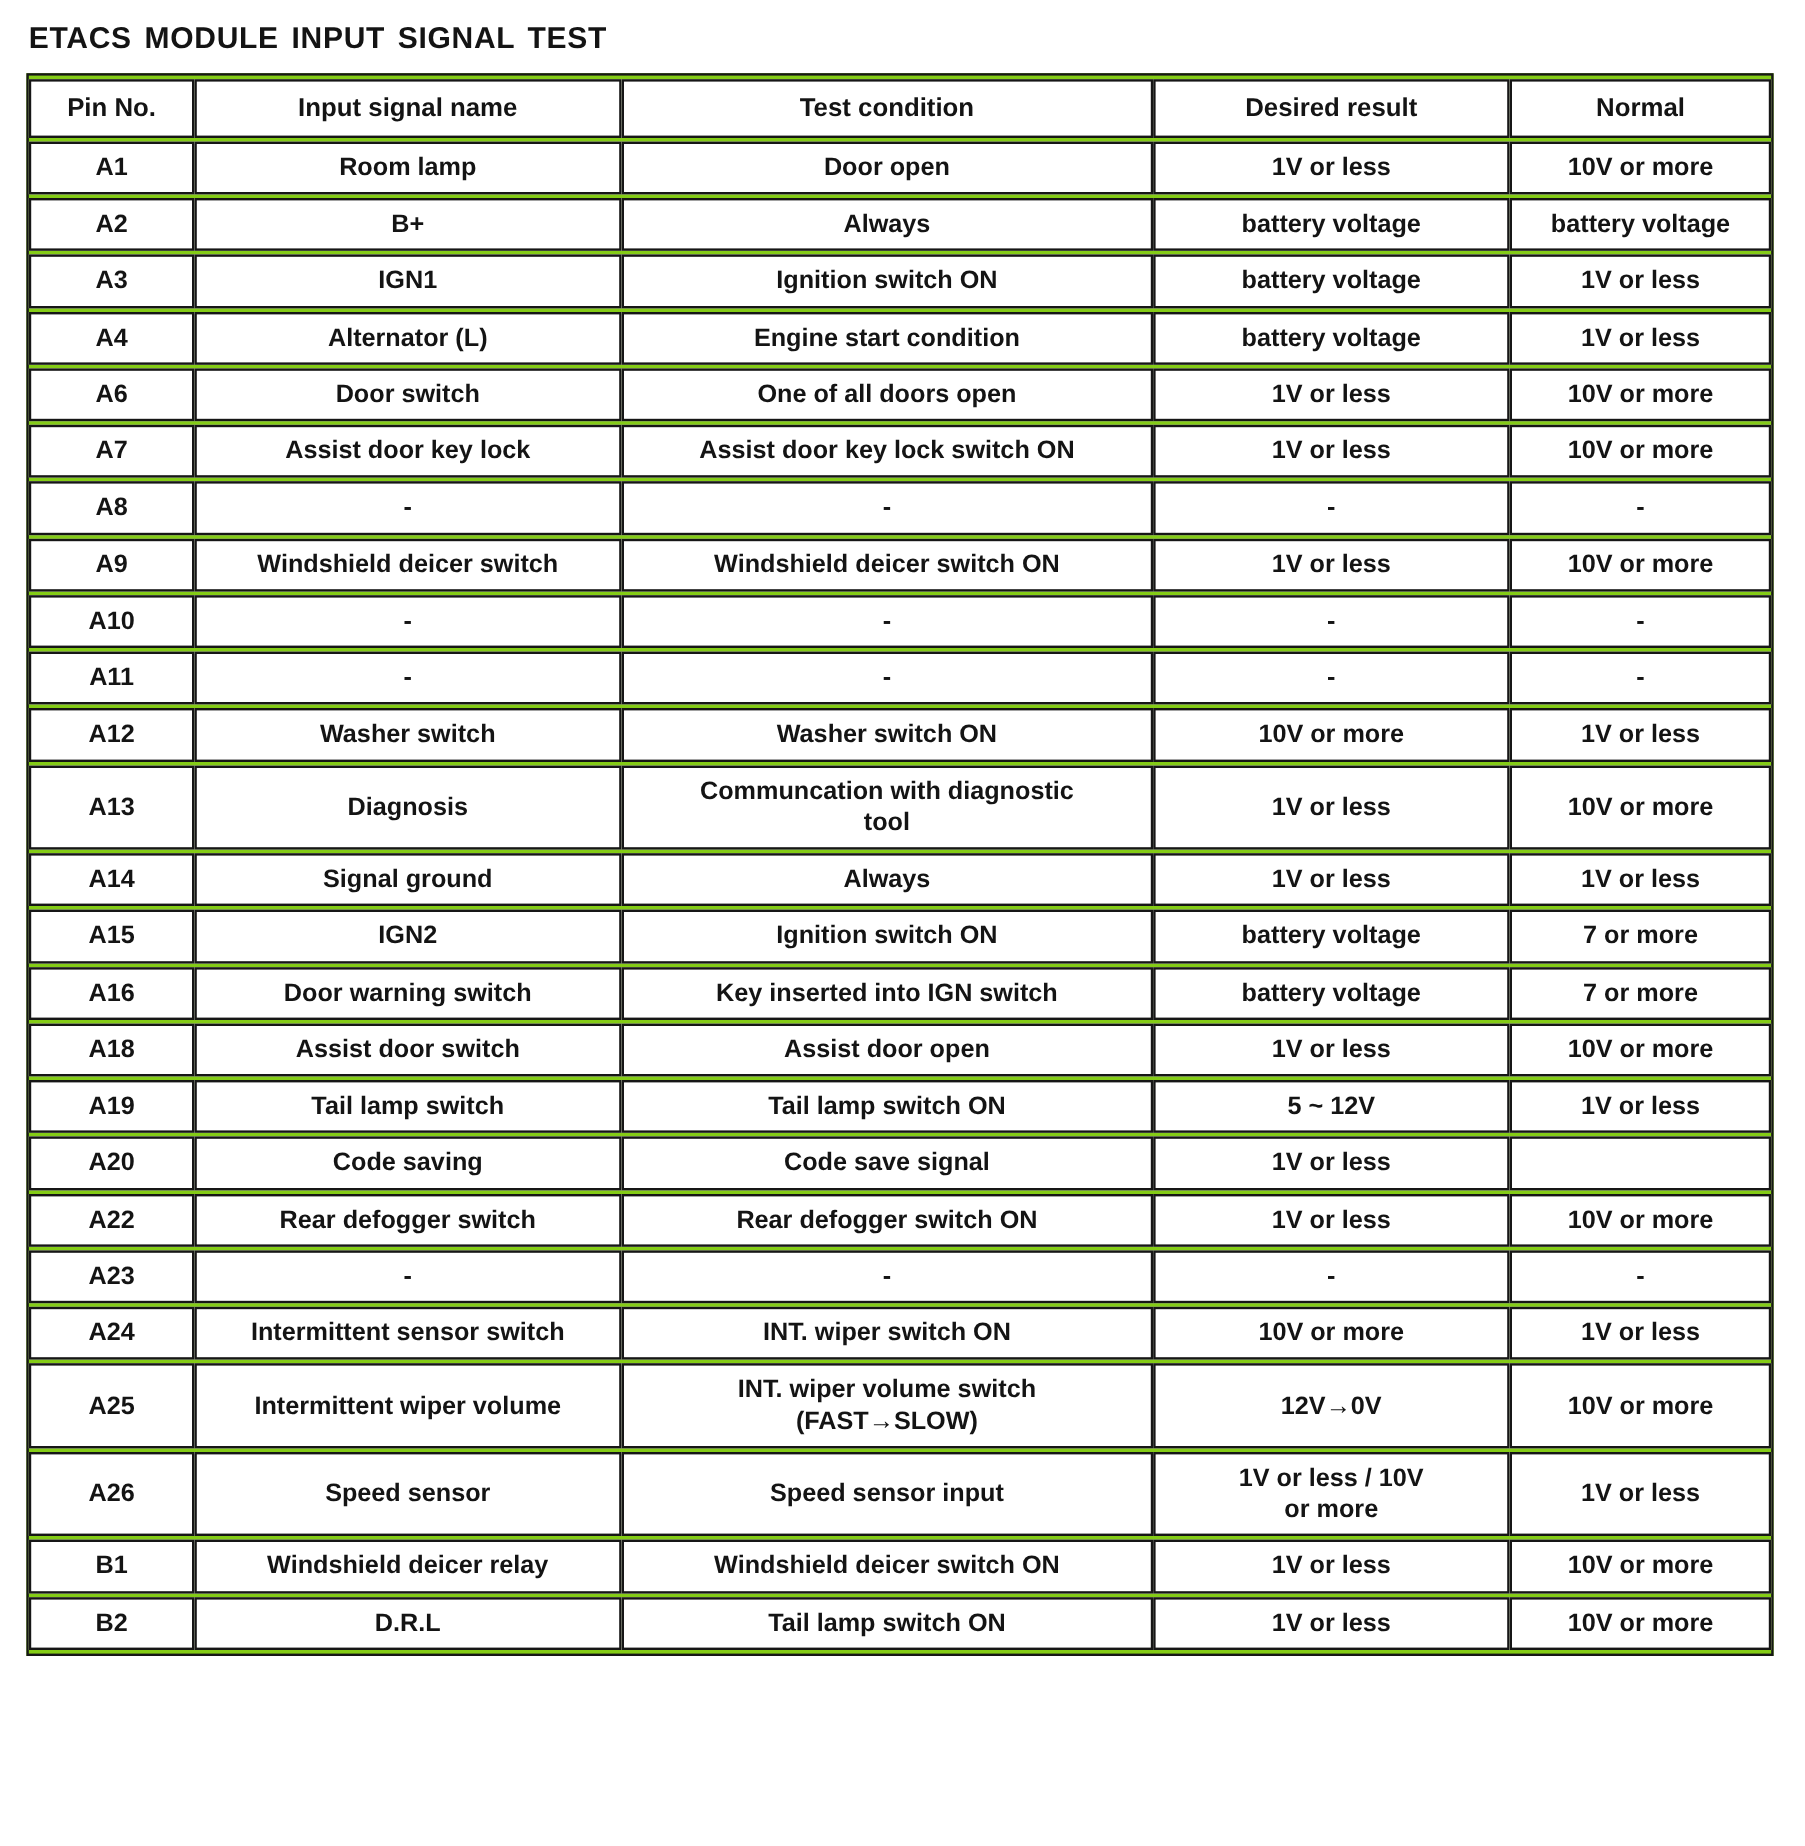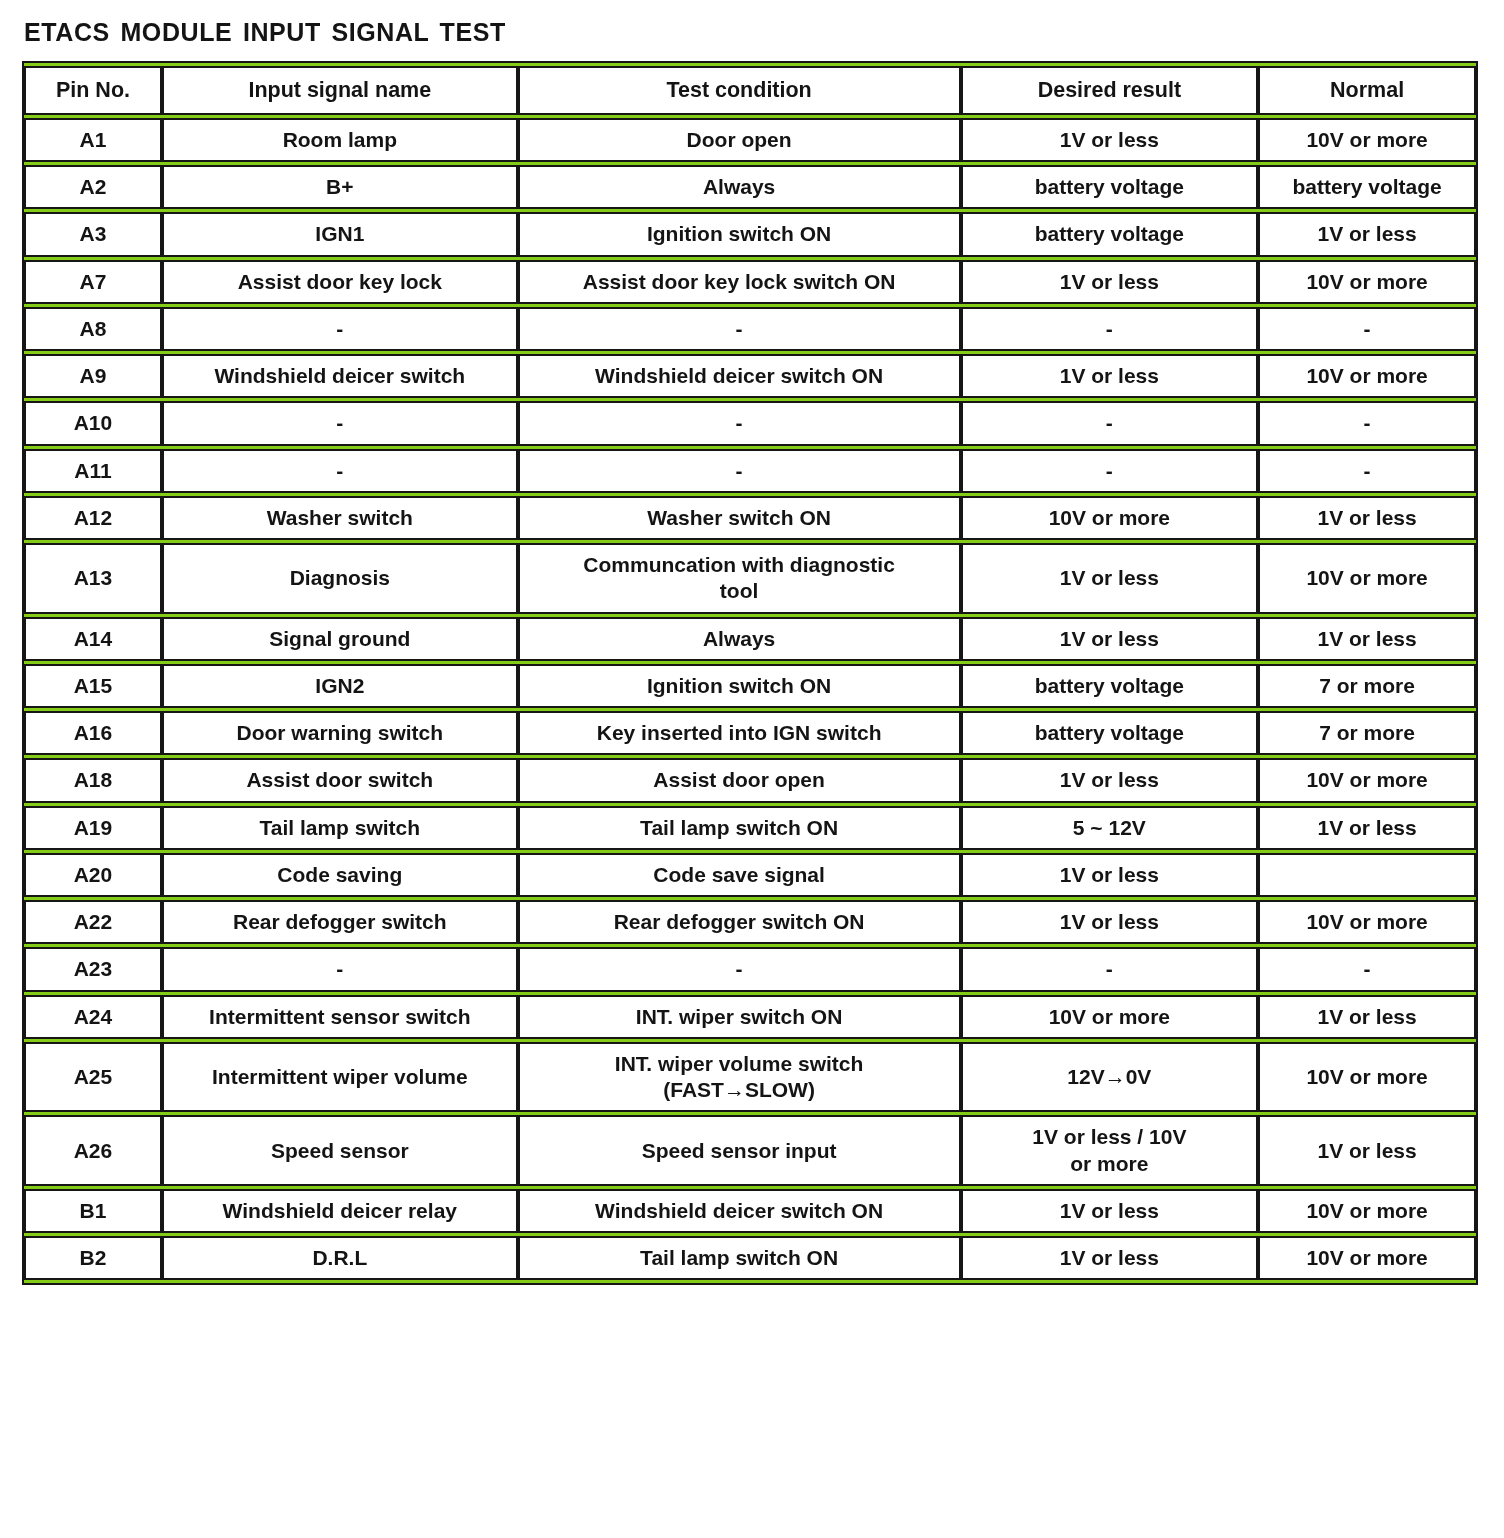--- a/index.html
+++ b/index.html
@@ -94,20 +94,34 @@
           <td>battery voltage</td>
         </tr>
         <tr>
           <td>A3</td>
           <td>IGN1</td>
           <td>Ignition switch ON</td>
           <td>battery voltage</td>
           <td>1V or less</td>
         </tr>
         <tr>
+          <td>A4</td>
+          <td>Alternator (L)</td>
+          <td>Engine start condition</td>
+          <td>battery voltage</td>
+          <td>1V or less</td>
+        </tr>
+        <tr>
+          <td>A6</td>
+          <td>Door switch</td>
+          <td>One of all doors open</td>
+          <td>1V or less</td>
+          <td>10V or more</td>
+        </tr>
+        <tr>
           <td>A7</td>
           <td>Assist door key lock</td>
           <td>Assist door key lock switch ON</td>
           <td>1V or less</td>
           <td>10V or more</td>
         </tr>
         <tr>
           <td>A8</td>
           <td>-</td>
           <td>-</td>

